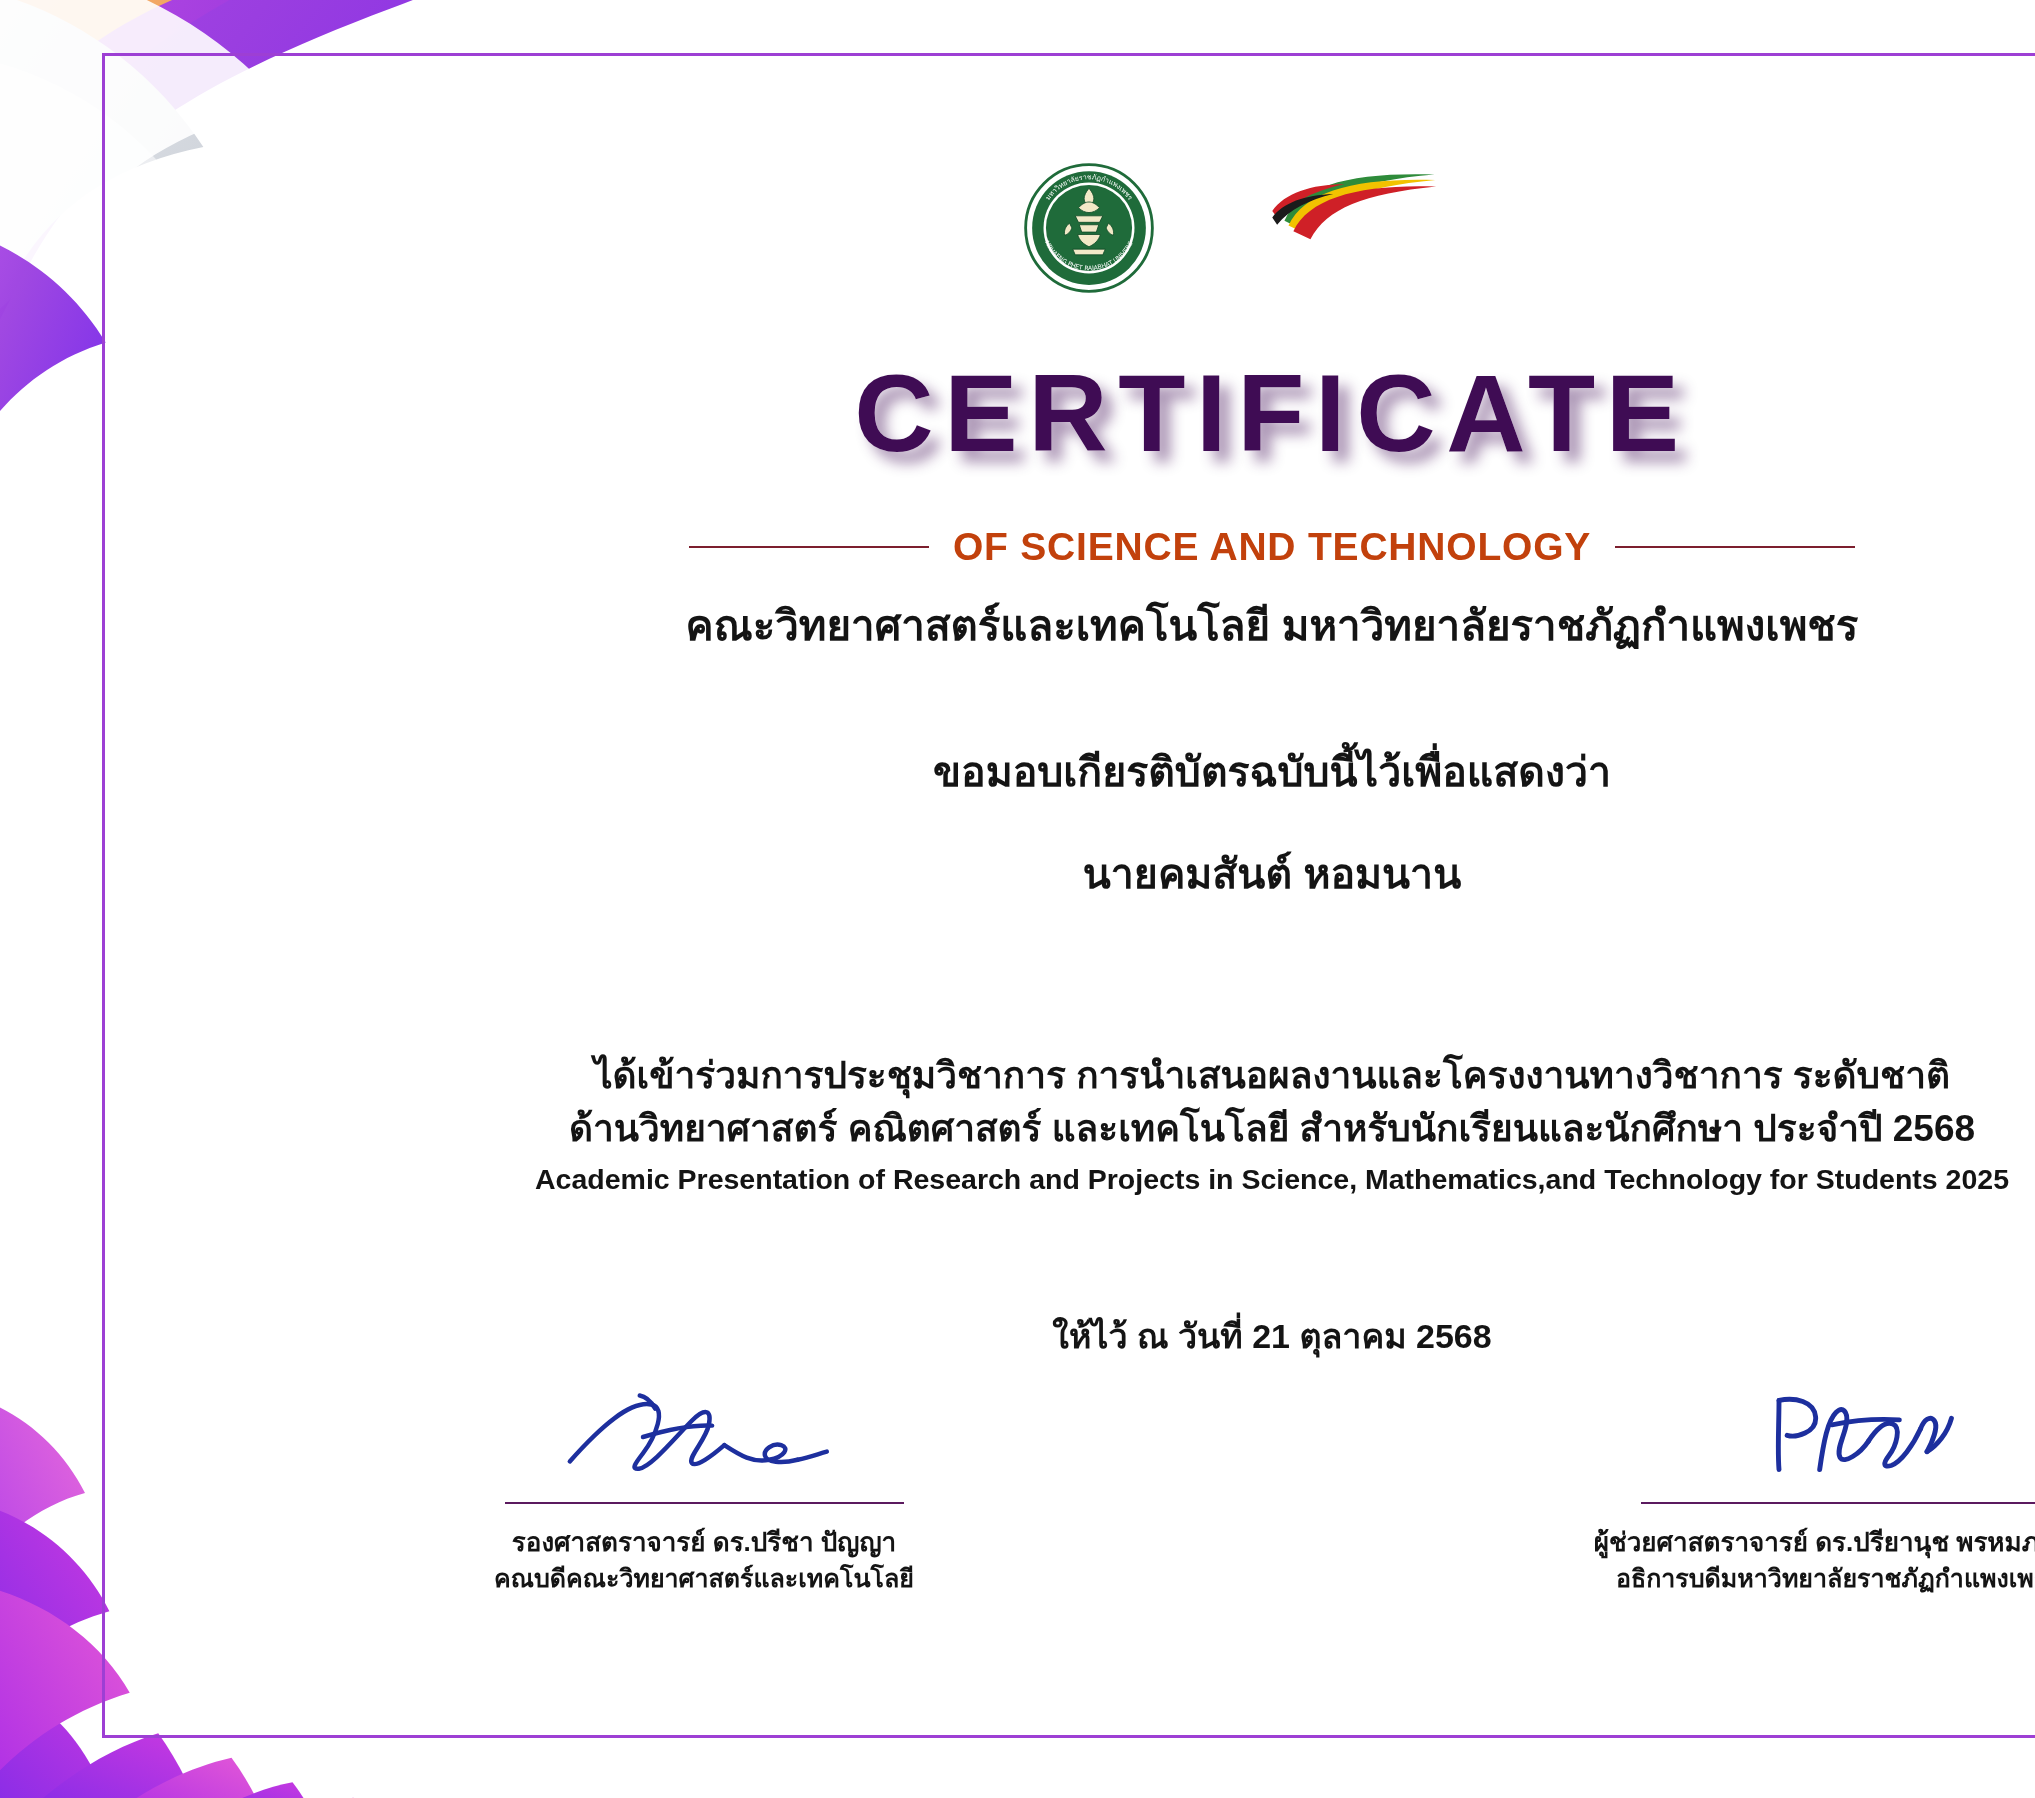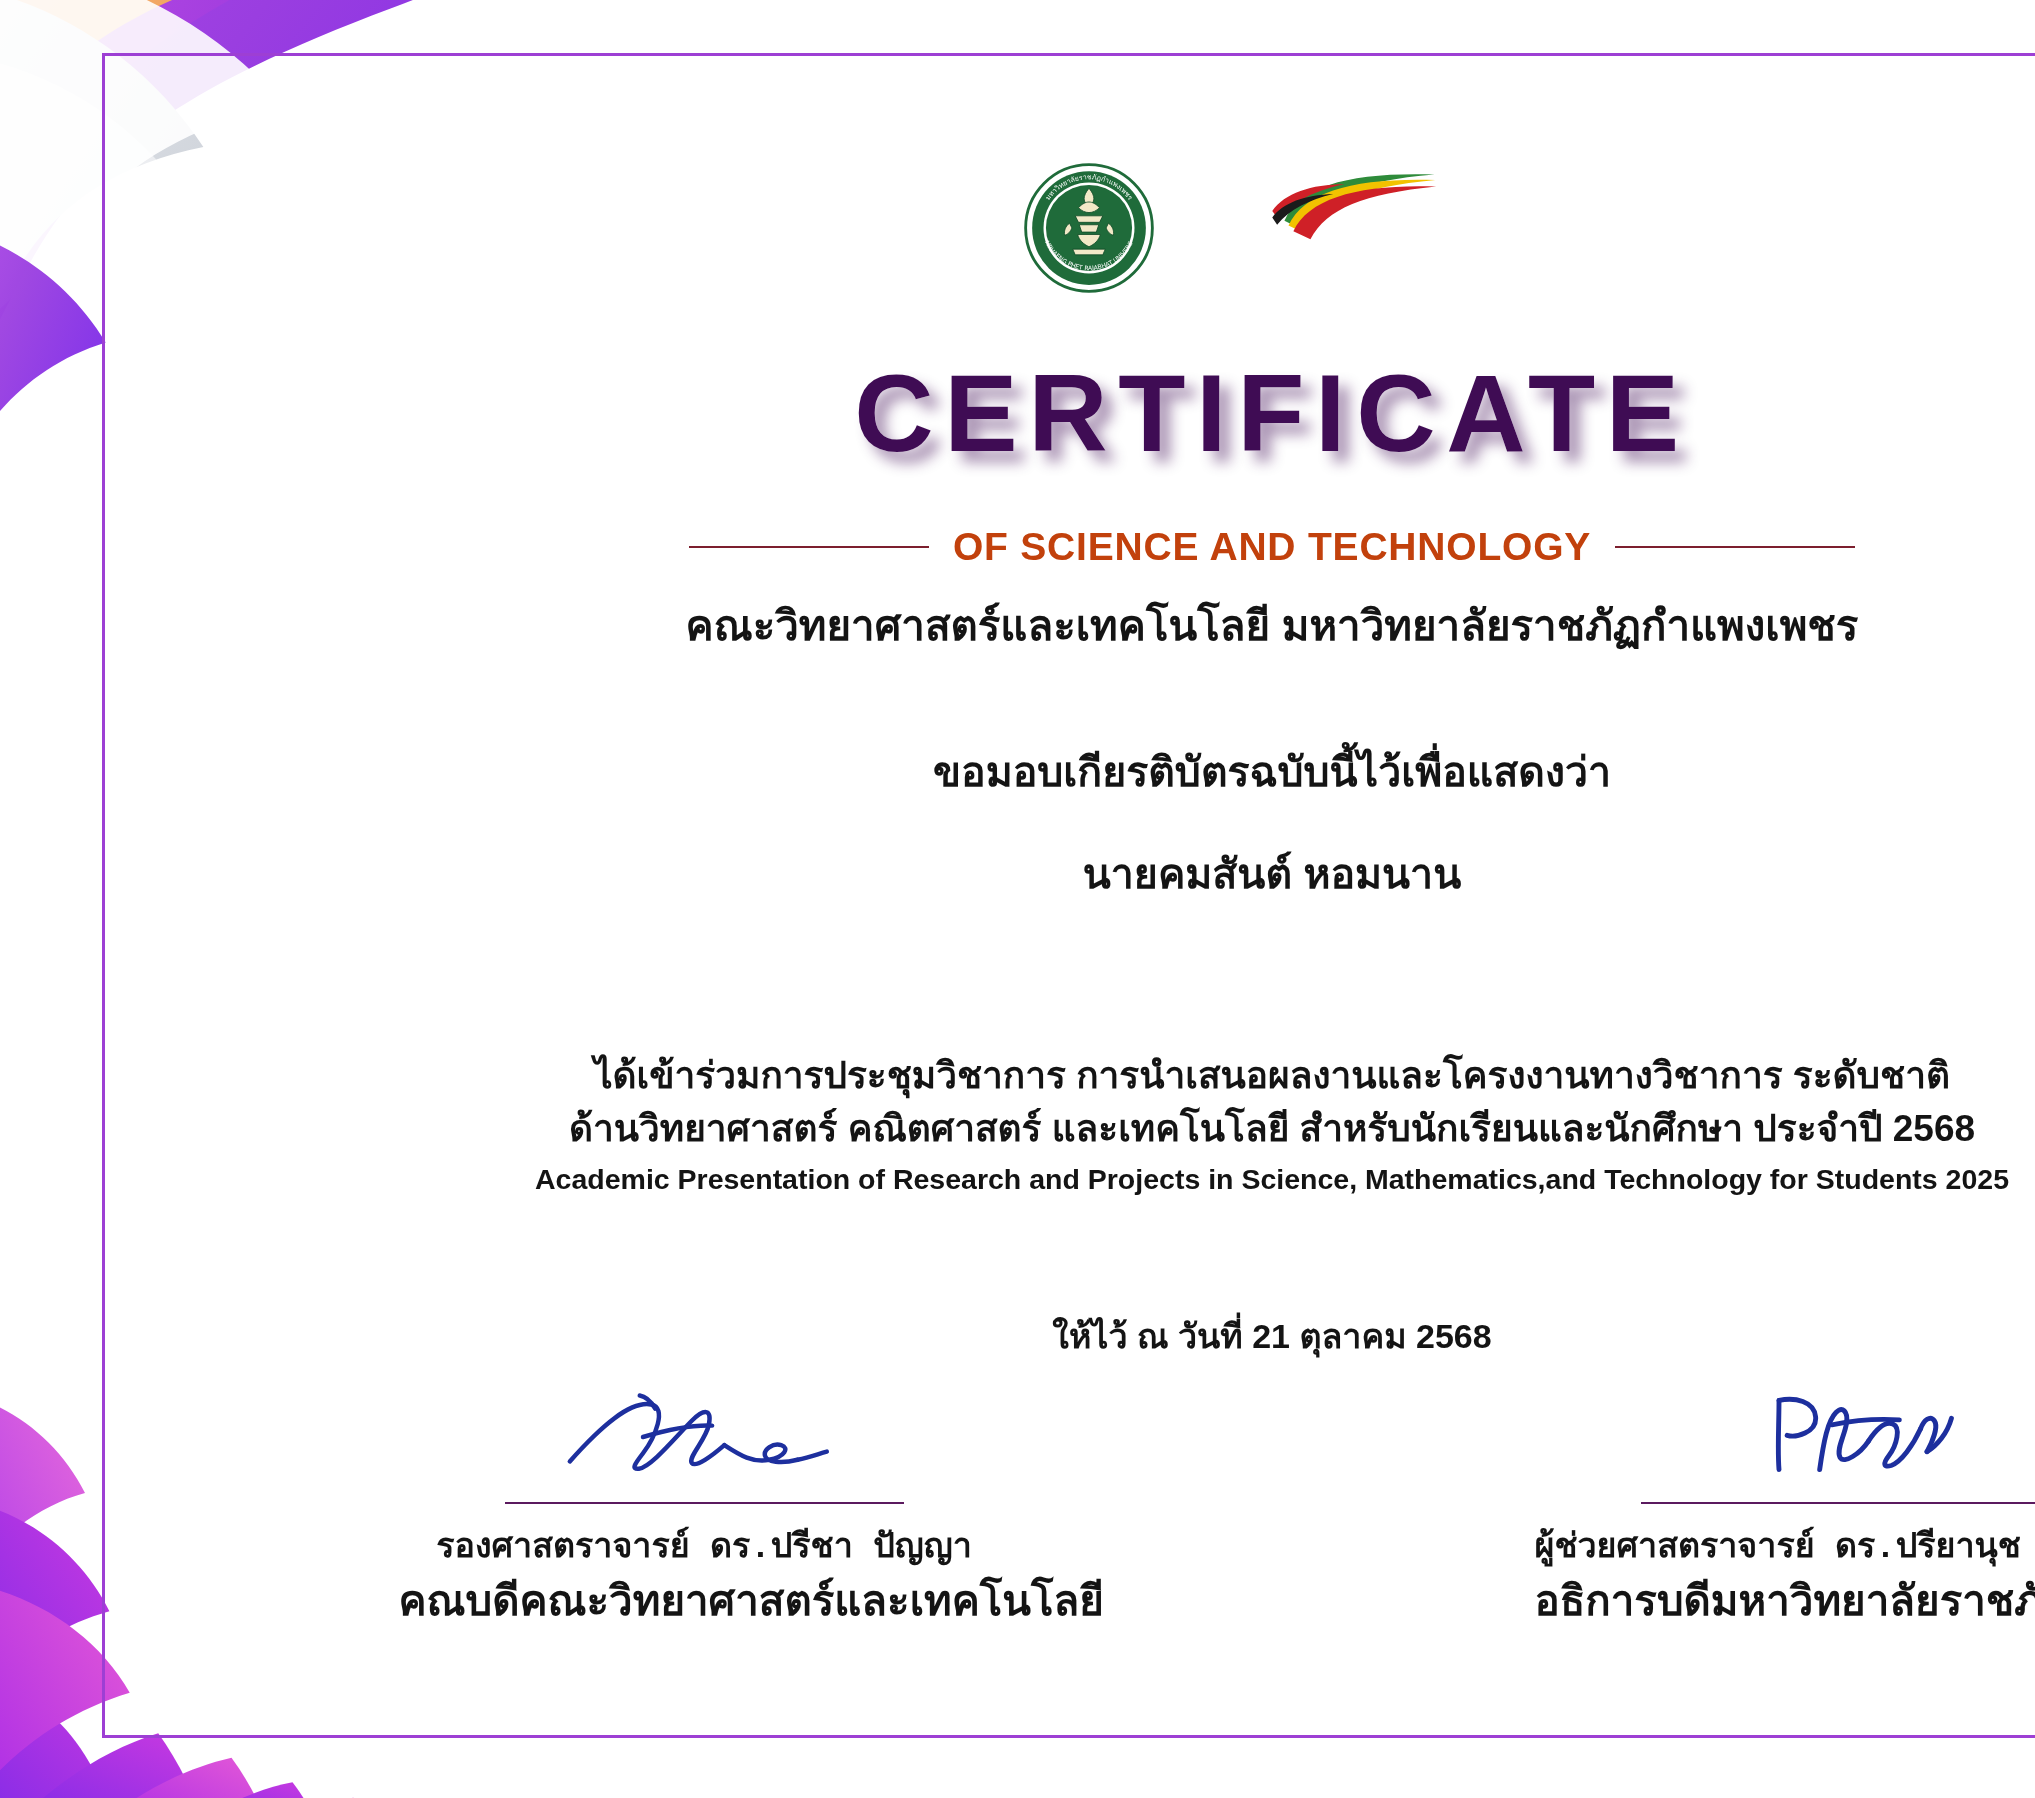--- a/index.html
+++ b/index.html
@@ -206,30 +206,29 @@
   .sig { width: 611px; position: relative; text-align: center; }
   .sig .scribble { height: 122px; display: flex; align-items: flex-end; justify-content: center; }
   .sig .scribble svg { width: 366px; height: 122px; }
   .sig .rule {
     height: 2.4px;
     background: #5b1a5f;
     margin: 4.1px auto 0;
     width: 399px;
   }
   .sig .name {
-    font-size: 34px;
+    font-size: 26px;
     font-weight: 700;
     color: #141414;
     margin-top: 21px;
     line-height: 1.38;
     white-space: nowrap;
-    font-family: Liberation Mono, monospace;
   }
   .sig .role {
-    font-size: 42px;
+    font-size: 25px;
     font-weight: 700;
     color: #141414;
     line-height: 1.38;
     white-space: nowrap;
   }
 </style>
 </head>
 <body>
 
 <div class="page">

